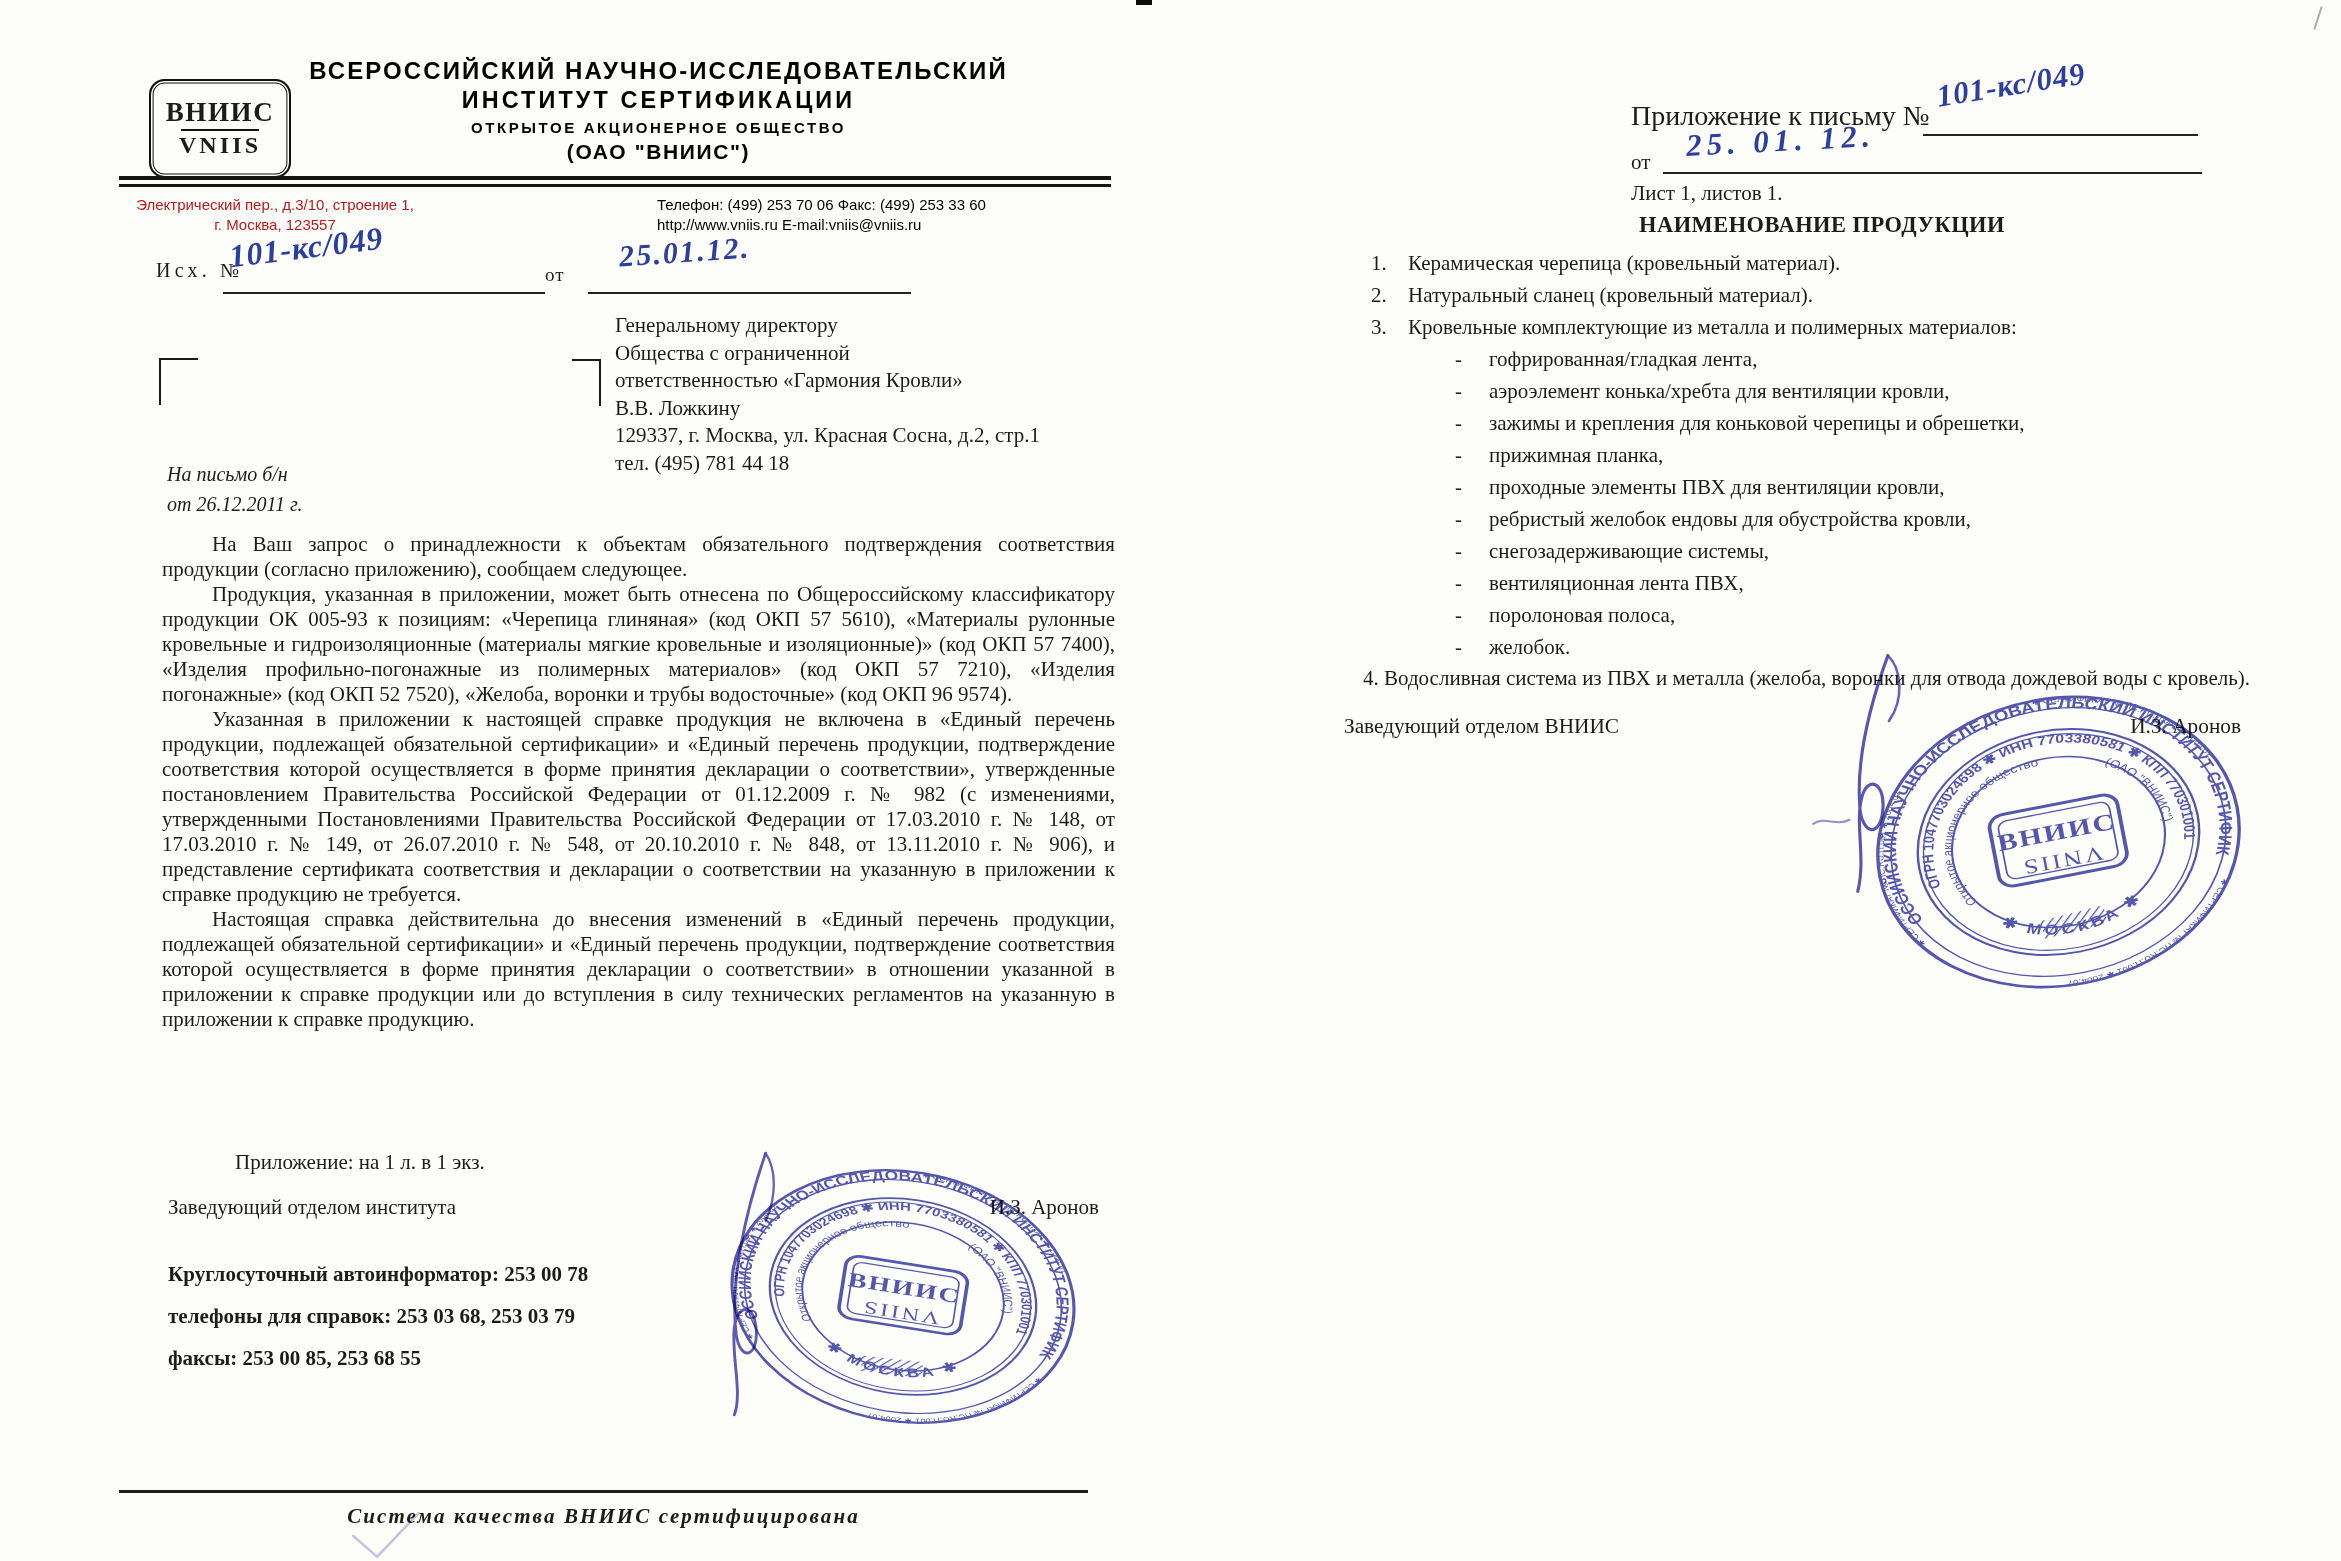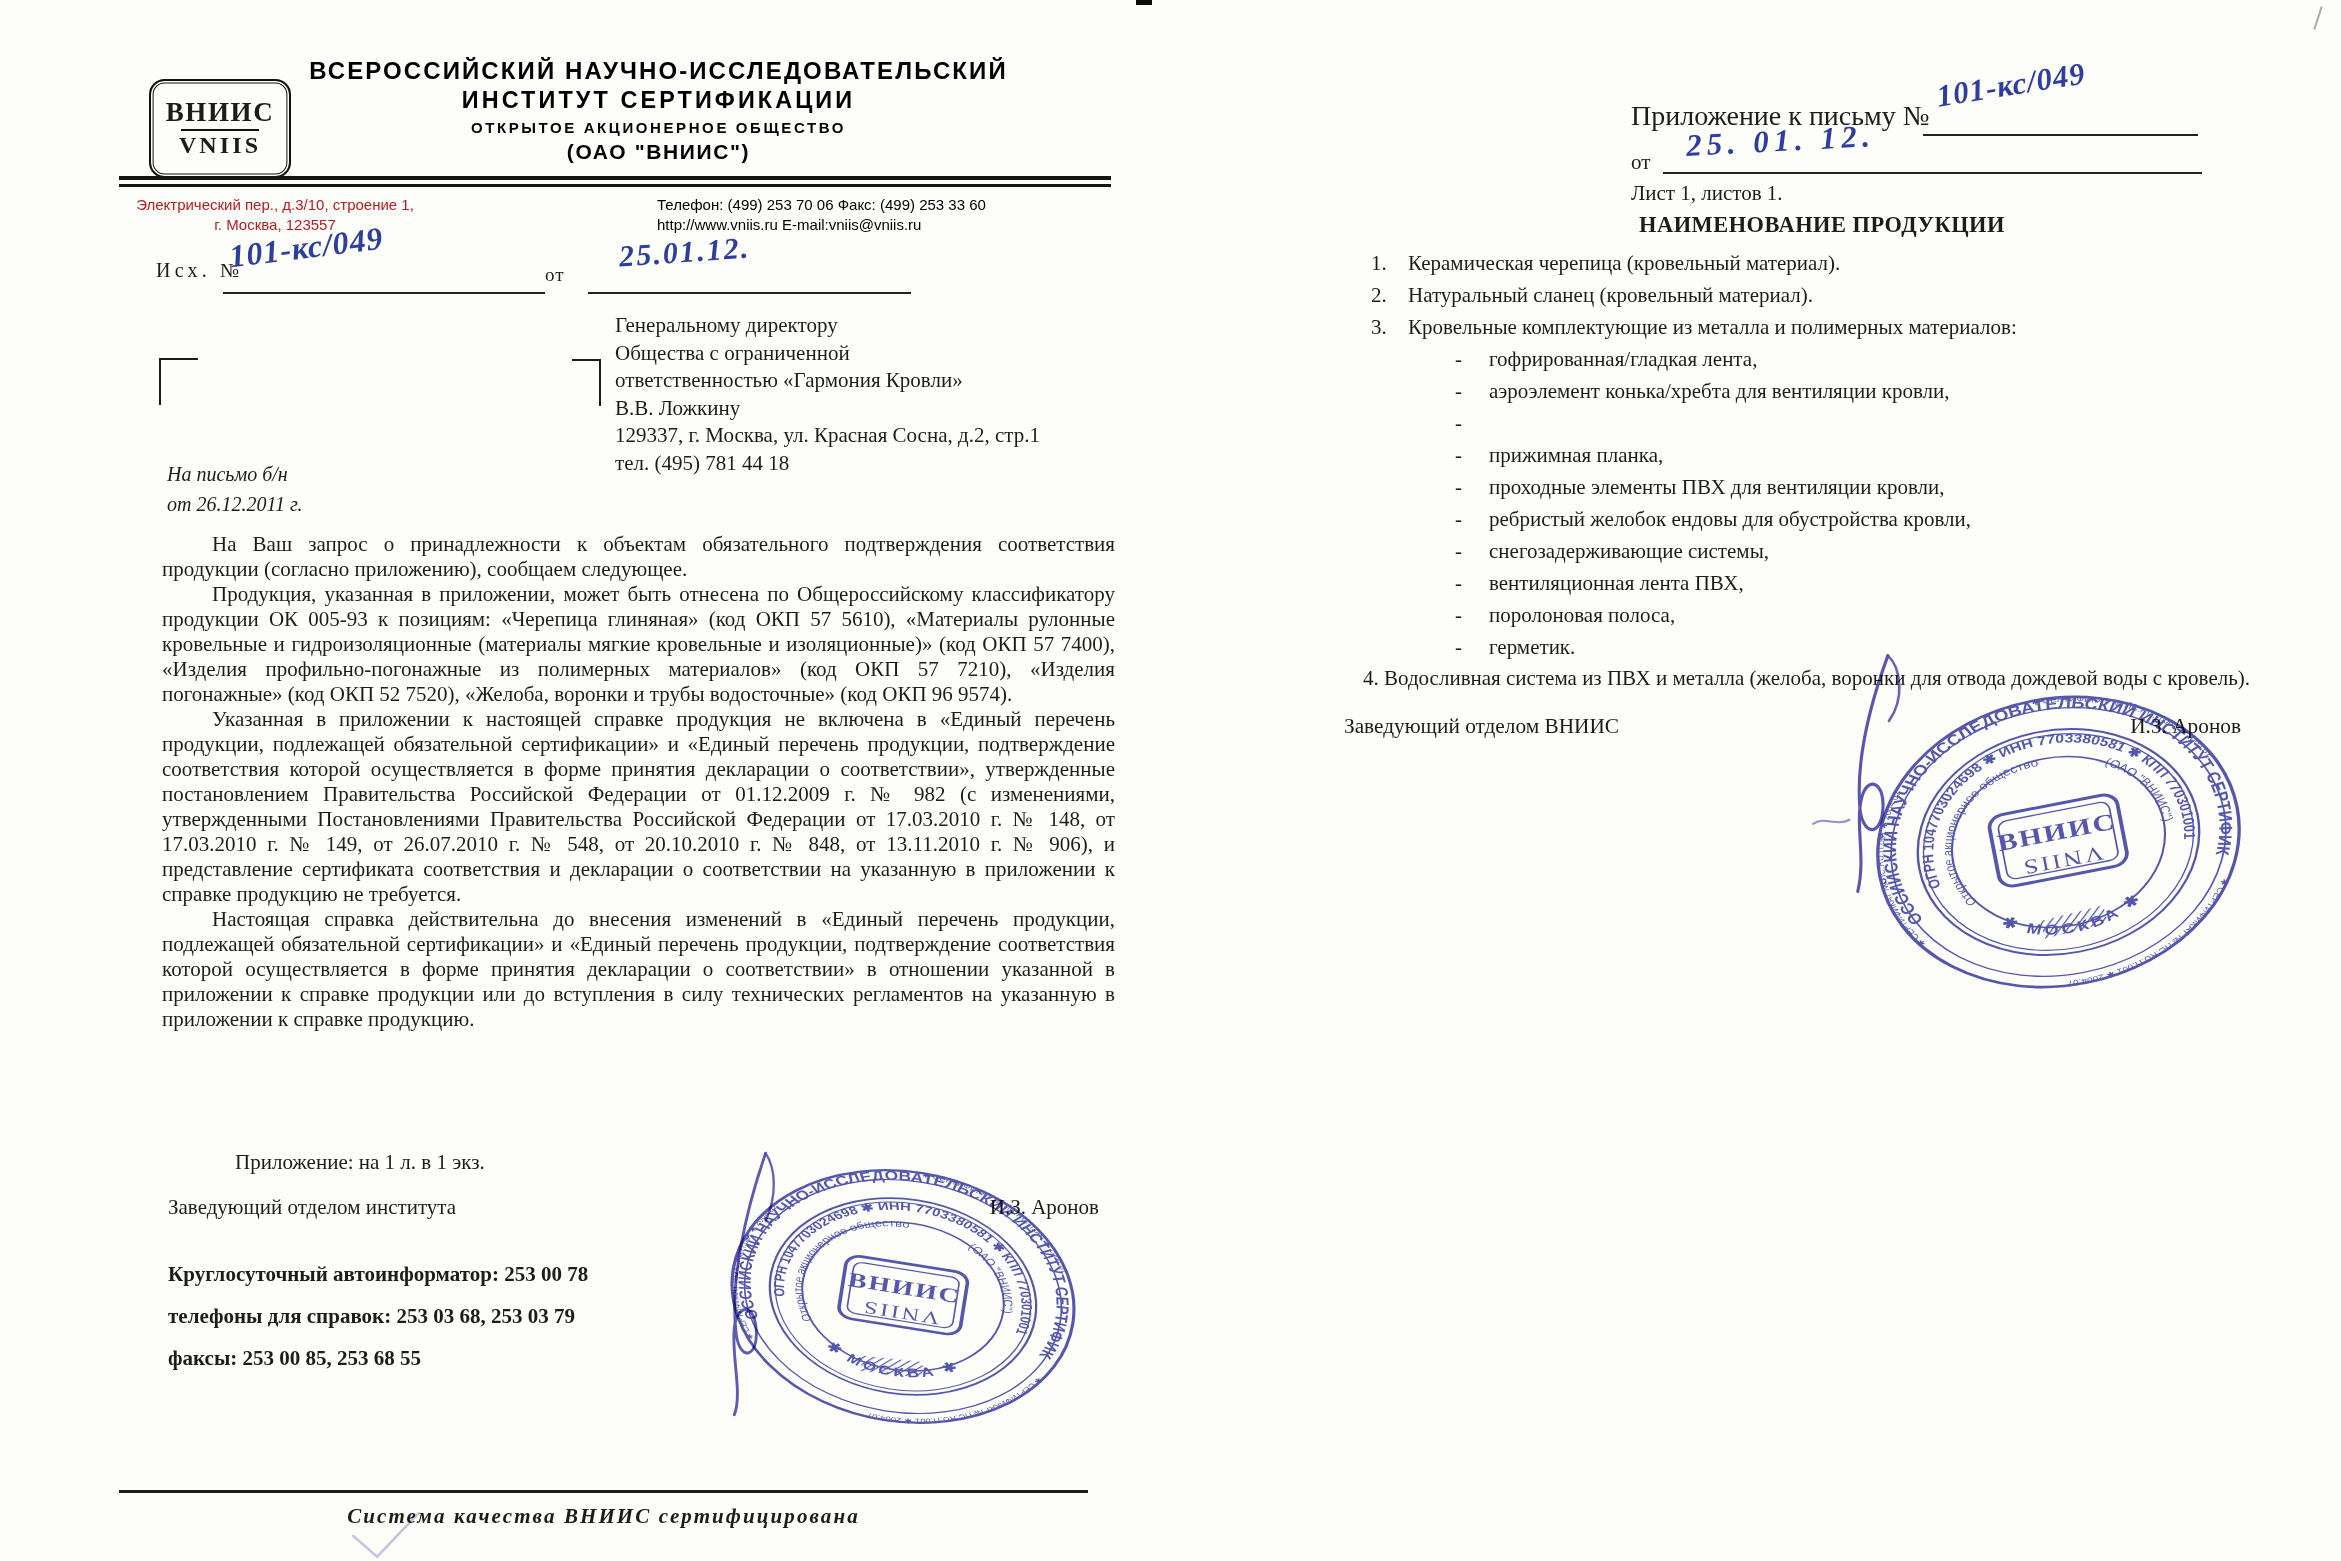--- a/index.html
+++ b/index.html
@@ -172,20 +172,21 @@
   <div class="subitem">
     <span class="dash">-</span>
     <span>гофрированная/гладкая лента,</span>
   </div>
   <div class="subitem">
     <span class="dash">-</span>
     <span>аэроэлемент конька/хребта для вентиляции кровли,</span>
   </div>
   <div class="subitem">
     <span class="dash">-</span>
+    <span>зажимы и крепления для коньковой черепицы и обрешетки,</span>
   </div>
   <div class="subitem">
     <span class="dash">-</span>
     <span>прижимная планка,</span>
   </div>
   <div class="subitem">
     <span class="dash">-</span>
     <span>проходные элементы ПВХ для вентиляции кровли,</span>
   </div>
   <div class="subitem">
@@ -199,21 +200,21 @@
   <div class="subitem">
     <span class="dash">-</span>
     <span>вентиляционная лента ПВХ,</span>
   </div>
   <div class="subitem">
     <span class="dash">-</span>
     <span>поролоновая полоса,</span>
   </div>
   <div class="subitem">
     <span class="dash">-</span>
-    <span>герметик.</span>
+    <span>желобок.</span>
   </div>
 </div>
 
 <div class="abs p4">4. Водосливная система из ПВХ и металла (желоба, воронки для отвода дождевой воды с кровель).</div>
 
 <div class="abs signrow-r">
   <span>Заведующий отделом ВНИИС</span>
   <span>И.З. Аронов</span>
 </div>
 

